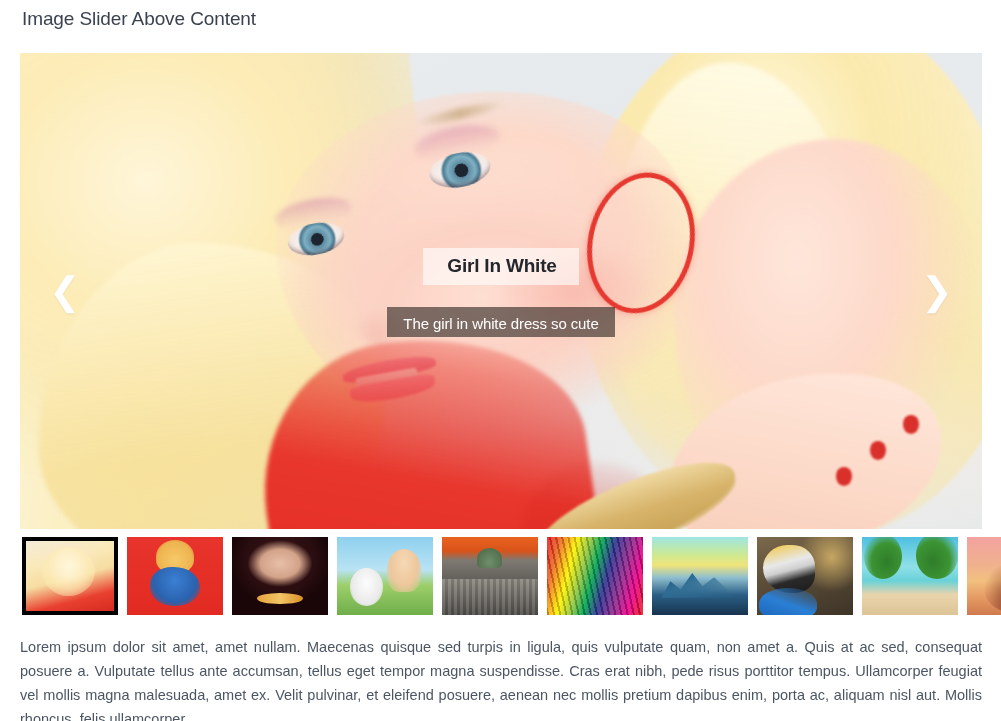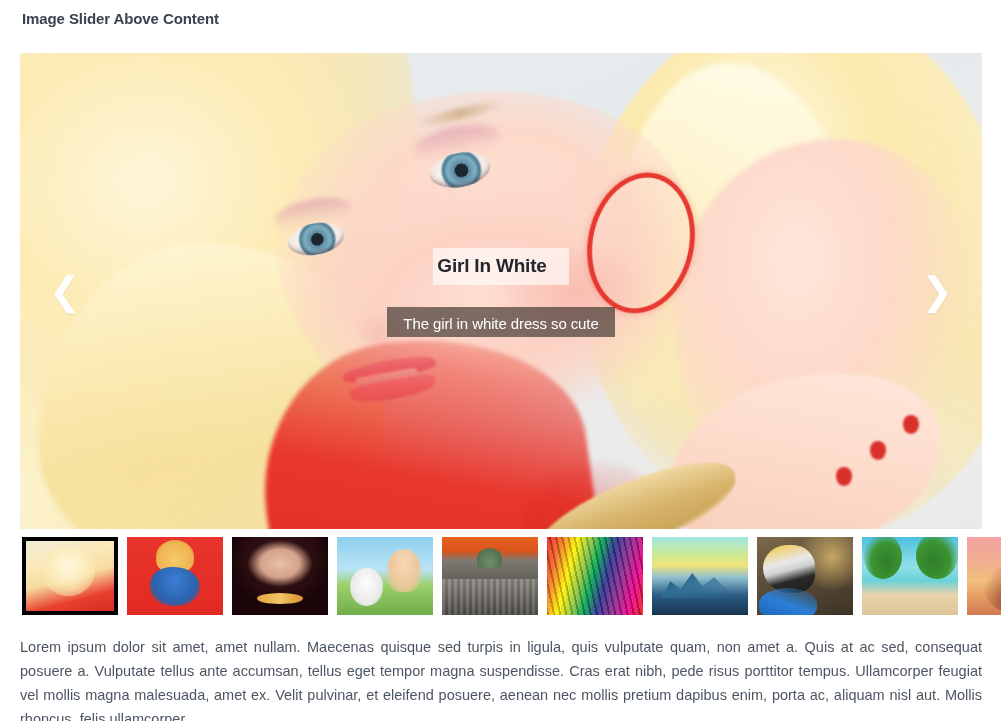--- a/index.html
+++ b/index.html
@@ -13,22 +13,22 @@
     height: 721px;
     overflow: hidden;
     font-family: "Liberation Sans", sans-serif;
     color: #4a5568;
   }
 
   
   .page-title {
     margin: 0;
     padding: 9px 0 0 22px;
-    font-size: 15px;
-    font-weight: bold;
+    font-size: 19px;
+    font-weight: normal;
     color: #3a4250;
     letter-spacing: -0.1px;
     line-height: 20px;
   }
 
   
   .slider-wrap {
     position: absolute;
     left: 20px;
     top: 53px;
@@ -255,21 +255,21 @@
     text-align: center;
     pointer-events: none;
   }
   .caption-title {
     display: inline-block;
     background: rgba(255,255,255,0.62);
     color: #23272c;
     font-size: 19px;
     font-weight: bold;
     line-height: 22px;
-    padding: 7px 22px 8px 4px;
+    padding: 7px 22px 8px 24px;
     letter-spacing: -0.2px;
   }
   .caption-desc {
     display: inline-block;
     margin-top: 22px;
     background: rgba(45,38,34,0.62);
     color: #ffffff;
     font-size: 15px;
     line-height: 19px;
     padding: 7px 16px 4px 16px;

